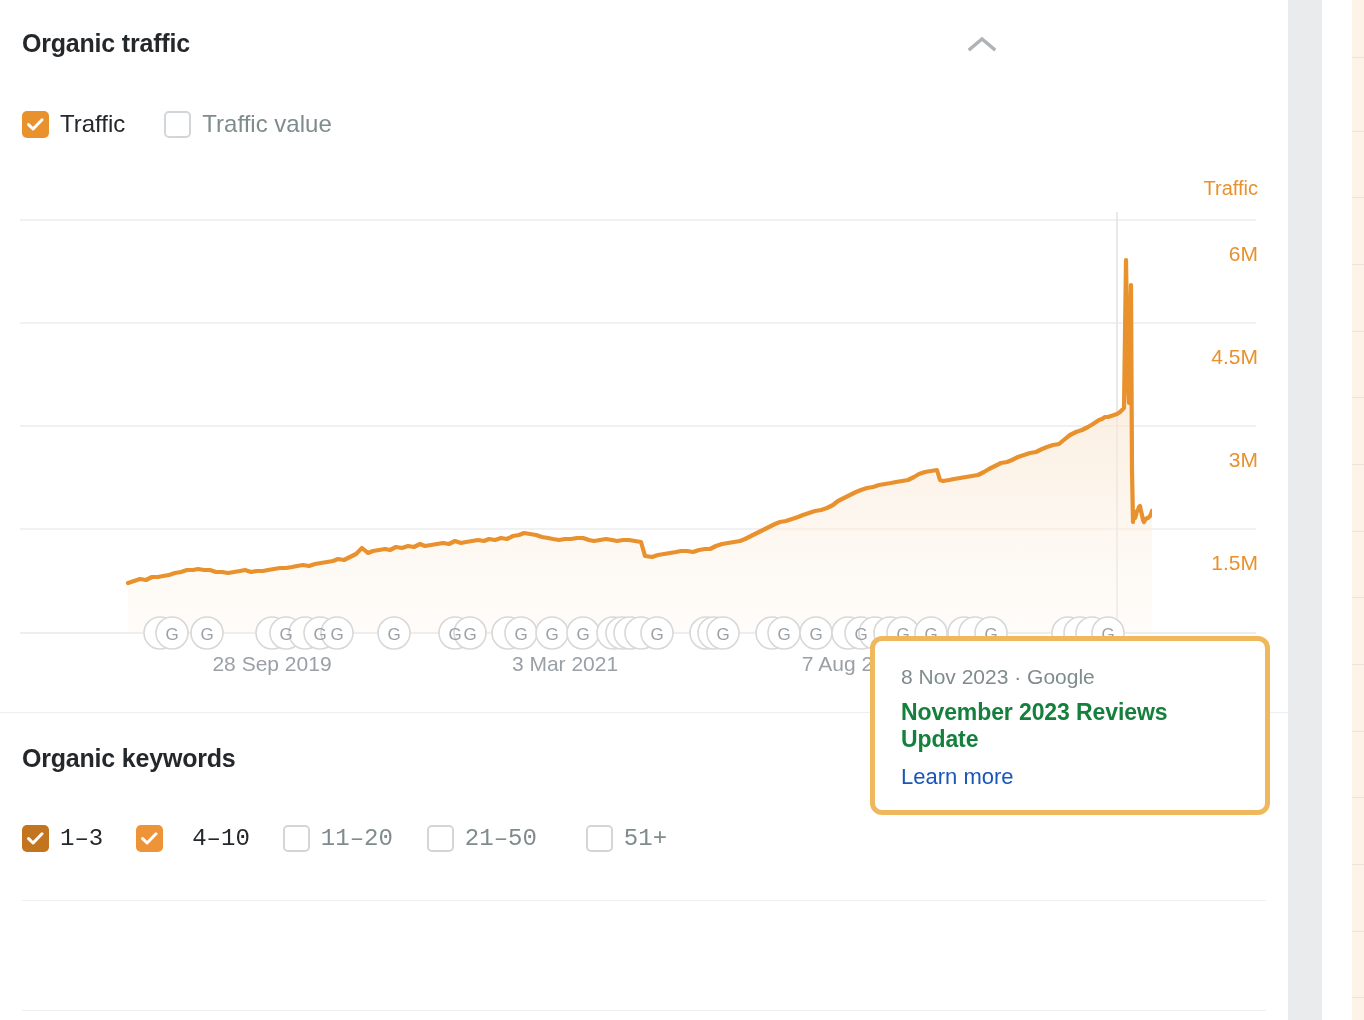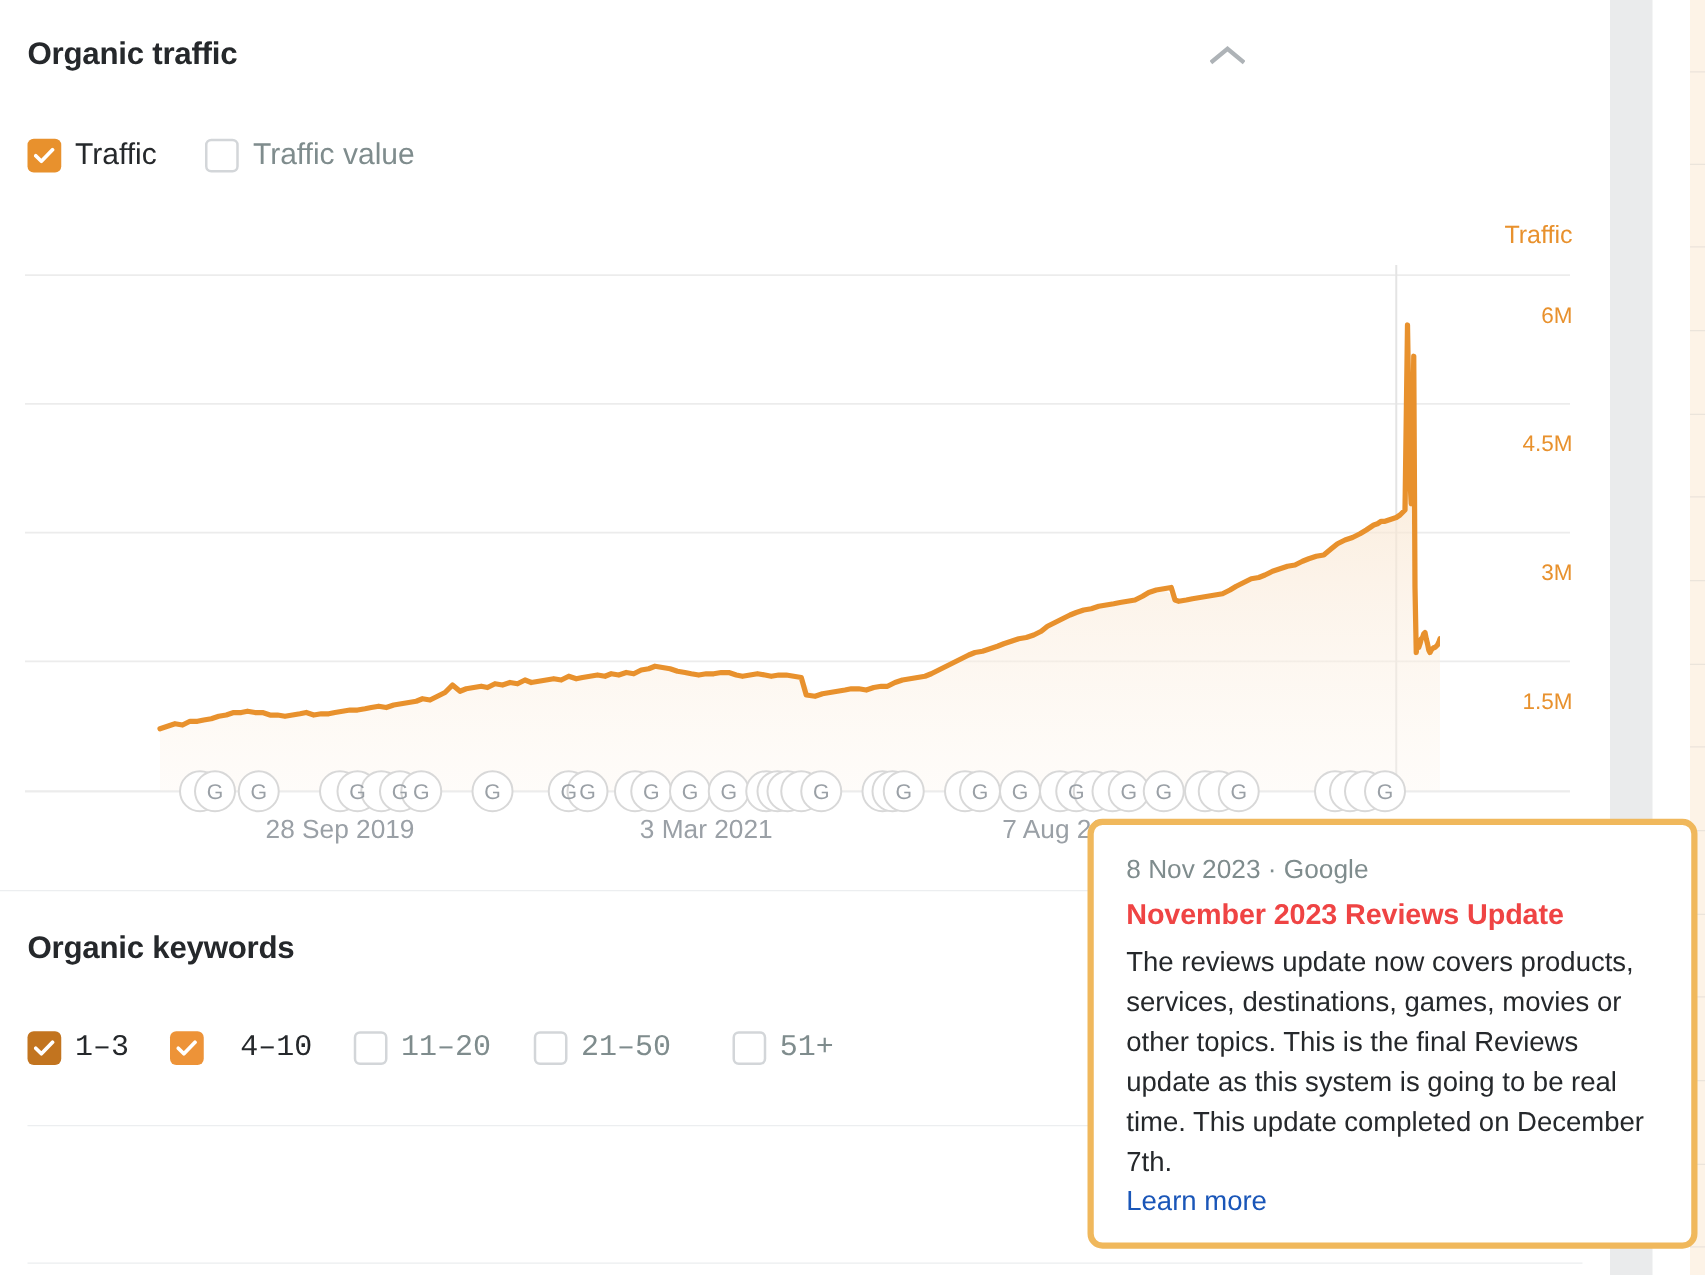--- a/index.html
+++ b/index.html
@@ -115,21 +115,21 @@
 
   .axis-legend {
     position: absolute;
     right: 30px; top: 7px;
     font-size: 20px;
     color: #e8912d;
   }
   .y-tick {
     position: absolute;
     right: 30px;
-    font-size: 18px;
+    font-size: 21px;
     color: #e8912d;
     text-align: right;
     white-space: nowrap;
   }
   .x-tick {
     position: absolute;
     top: 482px;
     font-size: 21px;
     color: #9aa0a6;
     transform: translateX(-50%);
@@ -142,37 +142,37 @@
     left: 22px;
     width: 1244px;
     height: 1px;
     background: #eceef0;
   }
   .divider.full { left: 0; width: 1288px; }
 
   
   .tooltip {
     position: absolute;
-    left: 870px; top: 655px;
-    width: 488px;
+    left: 870px; top: 636px;
+    width: 400px;
     border: 5px solid #f0b85c;
     border-radius: 12px;
     background: #ffffff;
     padding: 24px 26px 20px 26px;
     z-index: 40;
   }
   .tt-meta {
     font-size: 21px;
     color: #7f8c8d;
     margin-bottom: 10px;
   }
   .tt-title {
     font-size: 23px;
     font-weight: bold;
-    color: #ef4444;
+    color: #15803d;
     margin-bottom: 9px;
     letter-spacing: -0.1px;
   }
   .tt-body {
     font-size: 22px;
     line-height: 32px;
     color: #25282b;
   }
   .tt-link {
     display: inline-block;
@@ -431,17 +431,16 @@
     <div class="rail-line" style="top:731px;"></div>
     <div class="rail-line" style="top:797px;"></div>
     <div class="rail-line" style="top:864px;"></div>
     <div class="rail-line" style="top:931px;"></div>
     <div class="rail-line" style="top:997px;"></div>
   </div>
 
   <div class="tooltip">
     <div class="tt-meta">8 Nov 2023 · Google</div>
     <div class="tt-title">November 2023 Reviews Update</div>
-    <div class="tt-body">The reviews update now covers products, services, destinations, games, movies or other topics. This is the final Reviews update as this system is going to be real time. This update completed on December 7th.</div>
     <a class="tt-link" href="#">Learn more</a>
   </div>
 
 </div>
 
 </body></html>

